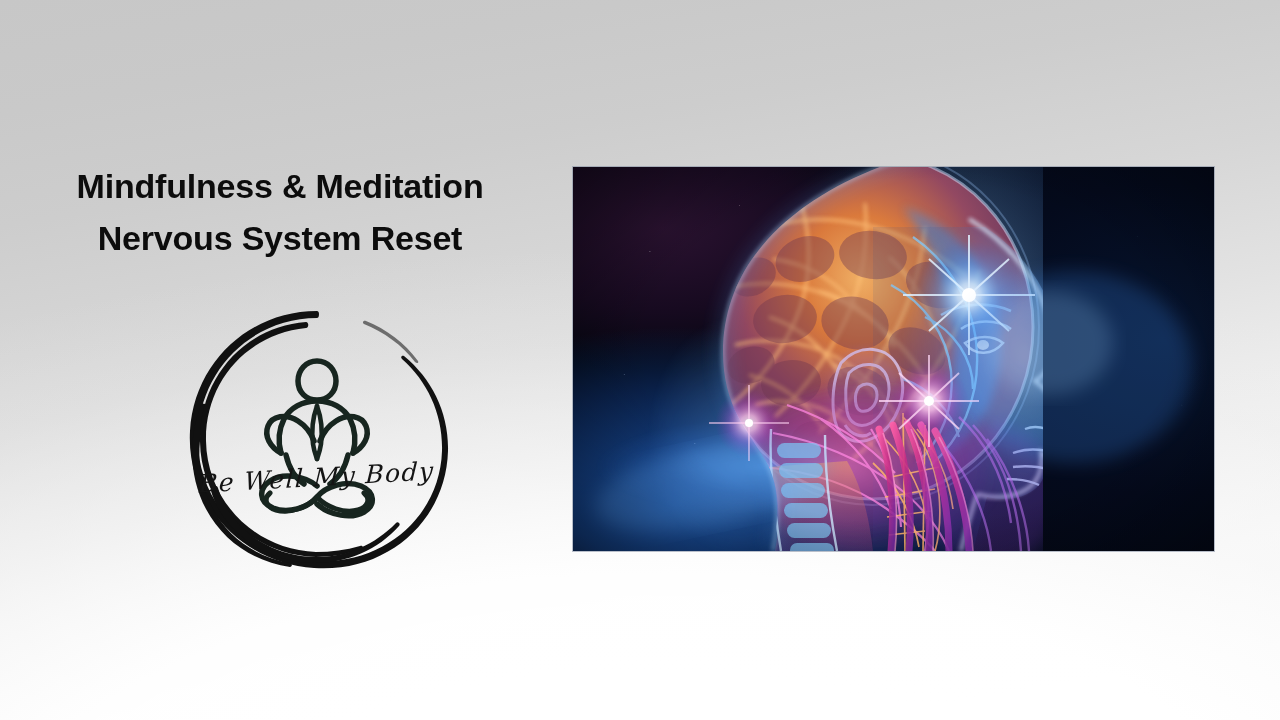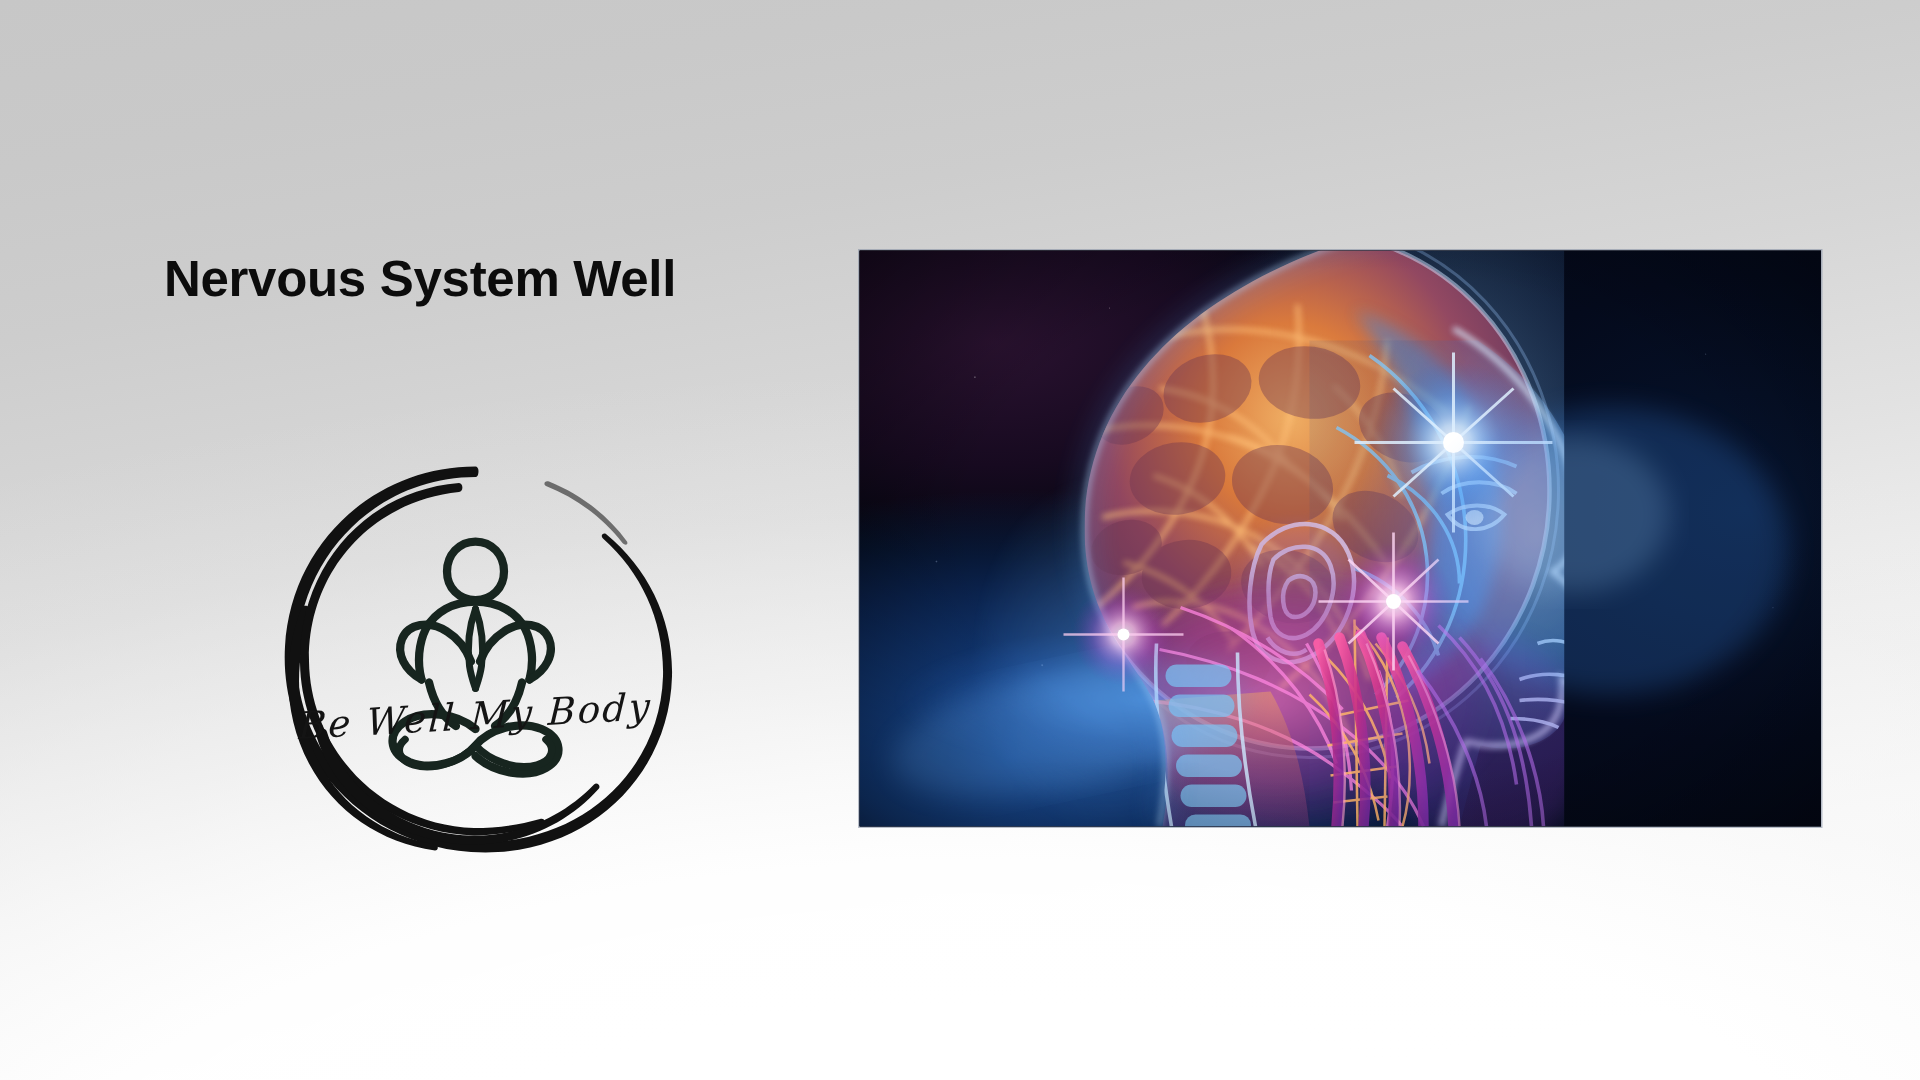--- a/index.html
+++ b/index.html
@@ -146,21 +146,22 @@
 </head>
 <body>
 
 <div id="slide">
 
   <div id="bg-gradient"></div>
 
   <div id="left-col">
 
     <div id="title-block">
-      <span class="title-line">Nervous System Well</span>
+      <span class="title-line">Mindfulness &amp; Meditation</span>
+      <span class="title-line">Nervous System Reset</span>
     </div>
 
     <div id="logo">
       <svg viewBox="0 0 278 272" xmlns="http://www.w3.org/2000/svg" aria-hidden="true">
         <g fill="#111111">
 
           <path d="M139 6
                    C 72 6, 16 57, 12 126
                    C 8 196, 62 258, 136 263
                    C 209 268, 268 216, 270 146

